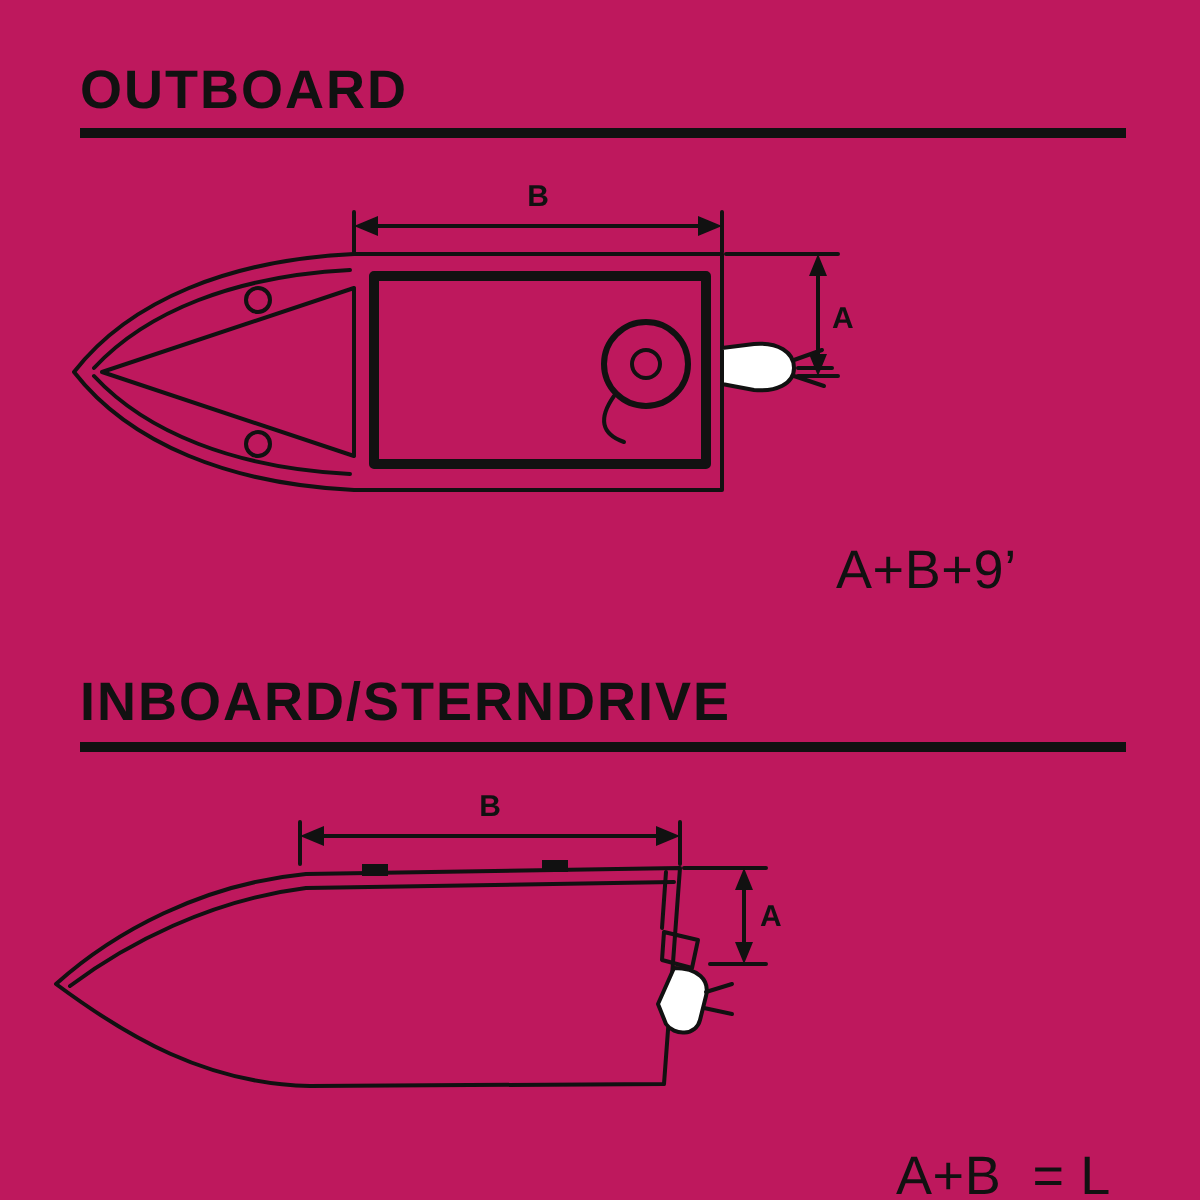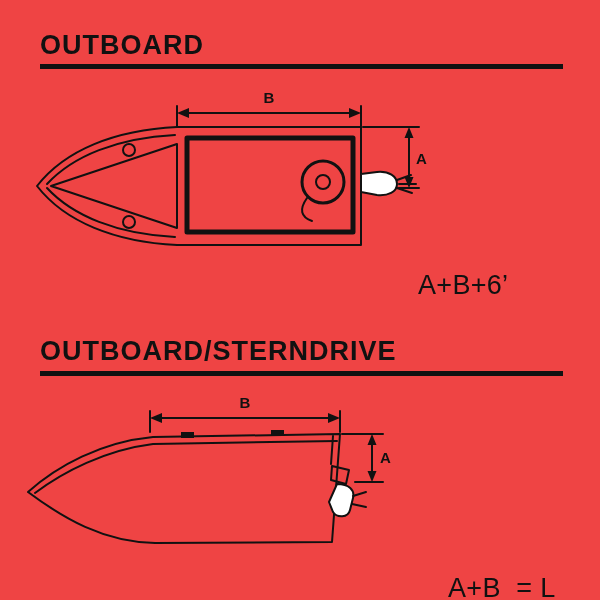--- a/index.html
+++ b/index.html
@@ -1,18 +1,18 @@
 <!DOCTYPE html>
 <html><head>
 <meta charset="utf-8">
 <style>
   * { margin:0; padding:0; box-sizing:border-box; }
   html,body { width:600px; height:600px; }
   body { font-family:"Liberation Sans", sans-serif; background:#ffffff; }
-  .page { position:relative; width:600px; height:600px; background:#ef4444; overflow:hidden; color:#111; }
+  .page { position:relative; width:600px; height:600px; background:#be185d; overflow:hidden; color:#111; }
   .title { position:absolute; left:40px; font-size:27px; font-weight:bold; letter-spacing:1px; color:#111; white-space:nowrap; }
   .rule { position:absolute; left:40px; width:523px; height:5px; background:#111; }
   .formula { position:absolute; font-size:27px; line-height:1.18; letter-spacing:0.3px; color:#111; white-space:pre; }
   svg.diagram { position:absolute; overflow:visible; }
   svg text { font-family:"Liberation Sans", sans-serif; font-size:15px; font-weight:bold; fill:#111; }
   .stroke { fill:none; stroke:#111; stroke-width:2; stroke-linejoin:round; stroke-linecap:round; }
   .dim { fill:none; stroke:#111; stroke-width:2; stroke-linecap:round; }
   .dim polygon { fill:#111; stroke:none; }
   .solid { fill:#111; stroke:none; }
 </style>
@@ -52,24 +52,24 @@
       <path d="M348,43 L404,43 M384,104 L404,104"></path>
       <path d="M394,53 L394,94"></path>
       <polygon points="394,43 389.5,54 398.5,54"></polygon>
       <polygon points="394,104 389.5,93 398.5,93"></polygon>
     </g>
     <text x="254" y="19" text-anchor="middle">B</text>
     <text x="401" y="80">A</text>
   </svg>
 
   <div class="formula" style="left:418px; top:206px">
-    <div>A+B+6’</div>
+    <div>A+B+9’</div>
   </div>
 
-  <h2 class="title" style="top:336px">OUTBOARD/STERNDRIVE</h2>
+  <h2 class="title" style="top:336px">INBOARD/STERNDRIVE</h2>
   <div class="rule" style="top:371px"></div>
 
   <svg class="diagram" viewBox="0 0 440 175" style="left:15px; top:392px; width:440px; height:175px">
     <g class="stroke">
 
       <path d="M13,100 C42,74 86,50 138,45 L325,42 L317,150 L140,151 C88,150 48,126 13,100 Z"></path>
       <path d="M20,101 C48,80 90,58 138,52 L322,49"></path>
       <path d="M318,44 L316,72"></path>
       <rect class="solid" x="166" y="40" width="13" height="6"></rect>
       <rect class="solid" x="256" y="38" width="13" height="6"></rect>

